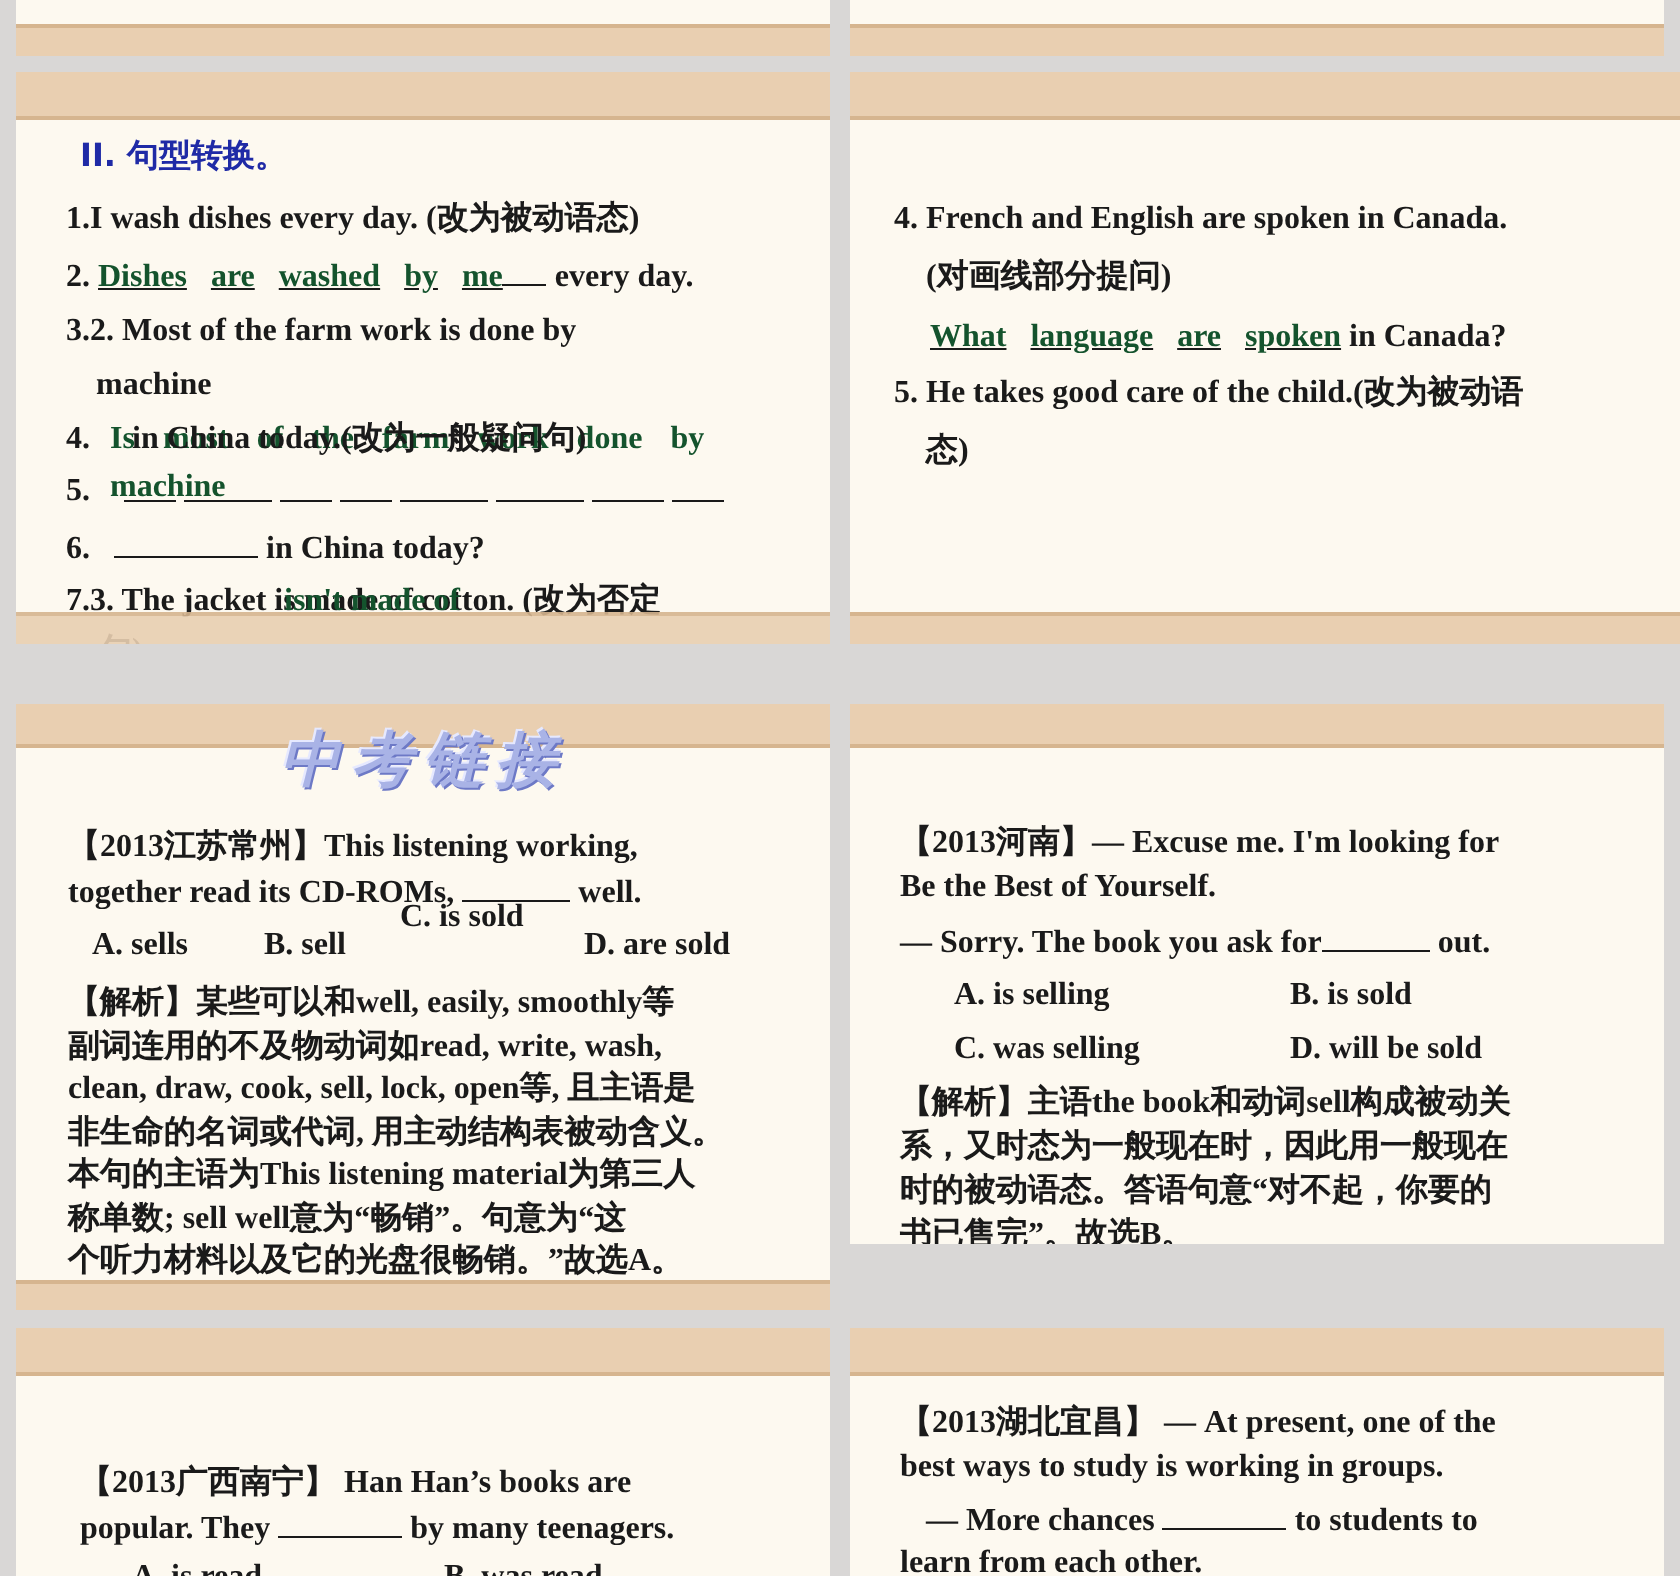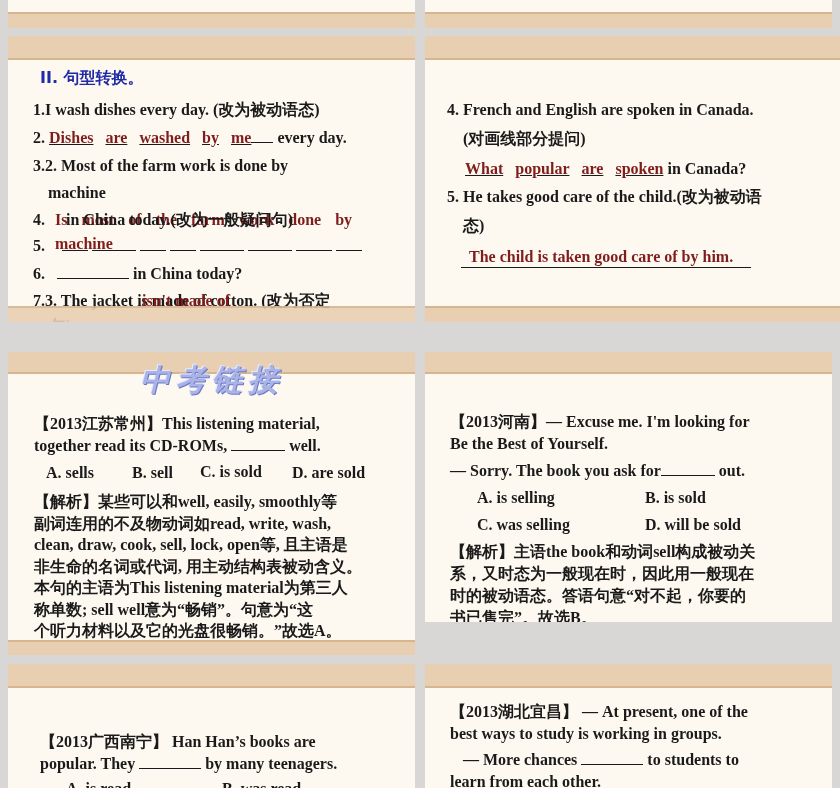--- a/index.html
+++ b/index.html
@@ -3,21 +3,21 @@
 <meta charset="utf-8">
 <style>
   html,body{margin:0;padding:0;}
   body{width:840px;height:788px;background:#d9d7d6;position:relative;overflow:hidden;
        font-family:"Liberation Serif","DejaVu Serif",serif;}
   .slide{position:absolute;background:#fdf9f0;overflow:hidden;}
   .band{position:absolute;left:0;right:0;background:#e9cfb1;}
   .band.top{border-bottom:2px solid #d6b58f;}
   .band.bot{border-top:2px solid #d6b58f;}
   .txt{position:absolute;font-weight:bold;color:#1a1a1a;font-size:16px;line-height:1.25;white-space:nowrap;}
-  .red{color:#7f1d1d;}
+  .red{color:#14532d;}
   .ul{text-decoration:underline;text-decoration-color:#1a1a1a;}
   .blank{display:inline-block;border-bottom:1.5px solid #1a1a1a;height:14px;vertical-align:baseline;}
   .heading{position:absolute;color:#1f2aa6;font-family:"DejaVu Sans",sans-serif;font-size:16px;font-weight:bold;}
   .zk{position:absolute;font-family:"DejaVu Serif",serif;font-style:italic;font-size:30px;font-weight:bold;
       color:#a9b3e6;letter-spacing:6px;text-shadow:1px 1px 0 #6d79c6,-1px -1px 0 #e6e9ff;}
 </style>
 </head>
 <body>
 
 <div class="slide" style="left:8px;top:0;width:407px;height:28px;">
@@ -59,43 +59,42 @@
   <div class="txt" style="left:42px;top:280px;">句)</div>
   <div class="band bot" style="top:270px;height:16px;opacity:0.9;"></div>
 </div>
 
 <div class="slide" style="left:425px;top:36px;width:458px;height:286px;">
   <div class="band top" style="top:0;height:22px;"></div>
   <div class="txt" style="left:22px;top:64px;">4. French and English are spoken in Canada.</div>
   <div class="txt" style="left:38px;top:93px;">(对画线部分提问)</div>
   <div class="txt" style="left:40px;top:123px;">
     <span class="red ul">What</span>&nbsp;&nbsp;
-    <span class="red ul">popular</span>&nbsp;&nbsp;
+    <span class="red ul">language</span>&nbsp;&nbsp;
     <span class="red ul">are</span>&nbsp;&nbsp;
     <span class="red ul">spoken</span>
     <span>in Canada?</span>
   </div>
   <div class="txt" style="left:22px;top:151px;">5. He takes good care of the child.(改为被动语</div>
   <div class="txt" style="left:38px;top:180px;">态)</div>
-  <div class="txt red" style="left:36px;top:211px;border-bottom:1.5px solid #1a1a1a;padding:0 18px 0 8px;">The child is taken good care of by him.</div>
   <div class="band bot" style="top:270px;height:16px;"></div>
 </div>
 
 <div class="slide" style="left:8px;top:352px;width:407px;height:303px;">
   <div class="band top" style="top:0;height:20px;"></div>
   <div class="zk" style="left:132px;top:8px;">中考链接</div>
-  <div class="txt" style="left:26px;top:62px;">【2013江苏常州】This listening material,</div>
+  <div class="txt" style="left:26px;top:62px;">【2013江苏常州】This listening working,</div>
   <div class="txt" style="left:26px;top:84px;">
     <span>together read its CD-ROMs,</span>
     <span class="blank" style="width:54px"></span>
     <span>well.</span>
   </div>
   <div class="txt" style="left:38px;top:111px;">A. sells</div>
   <div class="txt" style="left:124px;top:111px;">B. sell</div>
-  <div class="txt" style="left:192px;top:110px;">C. is sold</div>
+  <div class="txt" style="left:192px;top:97px;">C. is sold</div>
   <div class="txt" style="left:284px;top:111px;">D. are sold</div>
   <div class="txt" style="left:26px;top:139px;line-height:21.5px;">
     <div>【解析】某些可以和well, easily, smoothly等</div>
     <div>副词连用的不及物动词如read, write, wash,</div>
     <div>clean, draw, cook, sell, lock, open等, 且主语是</div>
     <div>非生命的名词或代词, 用主动结构表被动含义。</div>
     <div>本句的主语为This listening material为第三人</div>
     <div>称单数; sell well意为“畅销”。句意为“这</div>
     <div>个听力材料以及它的光盘很畅销。”故选A。</div>
   </div>

